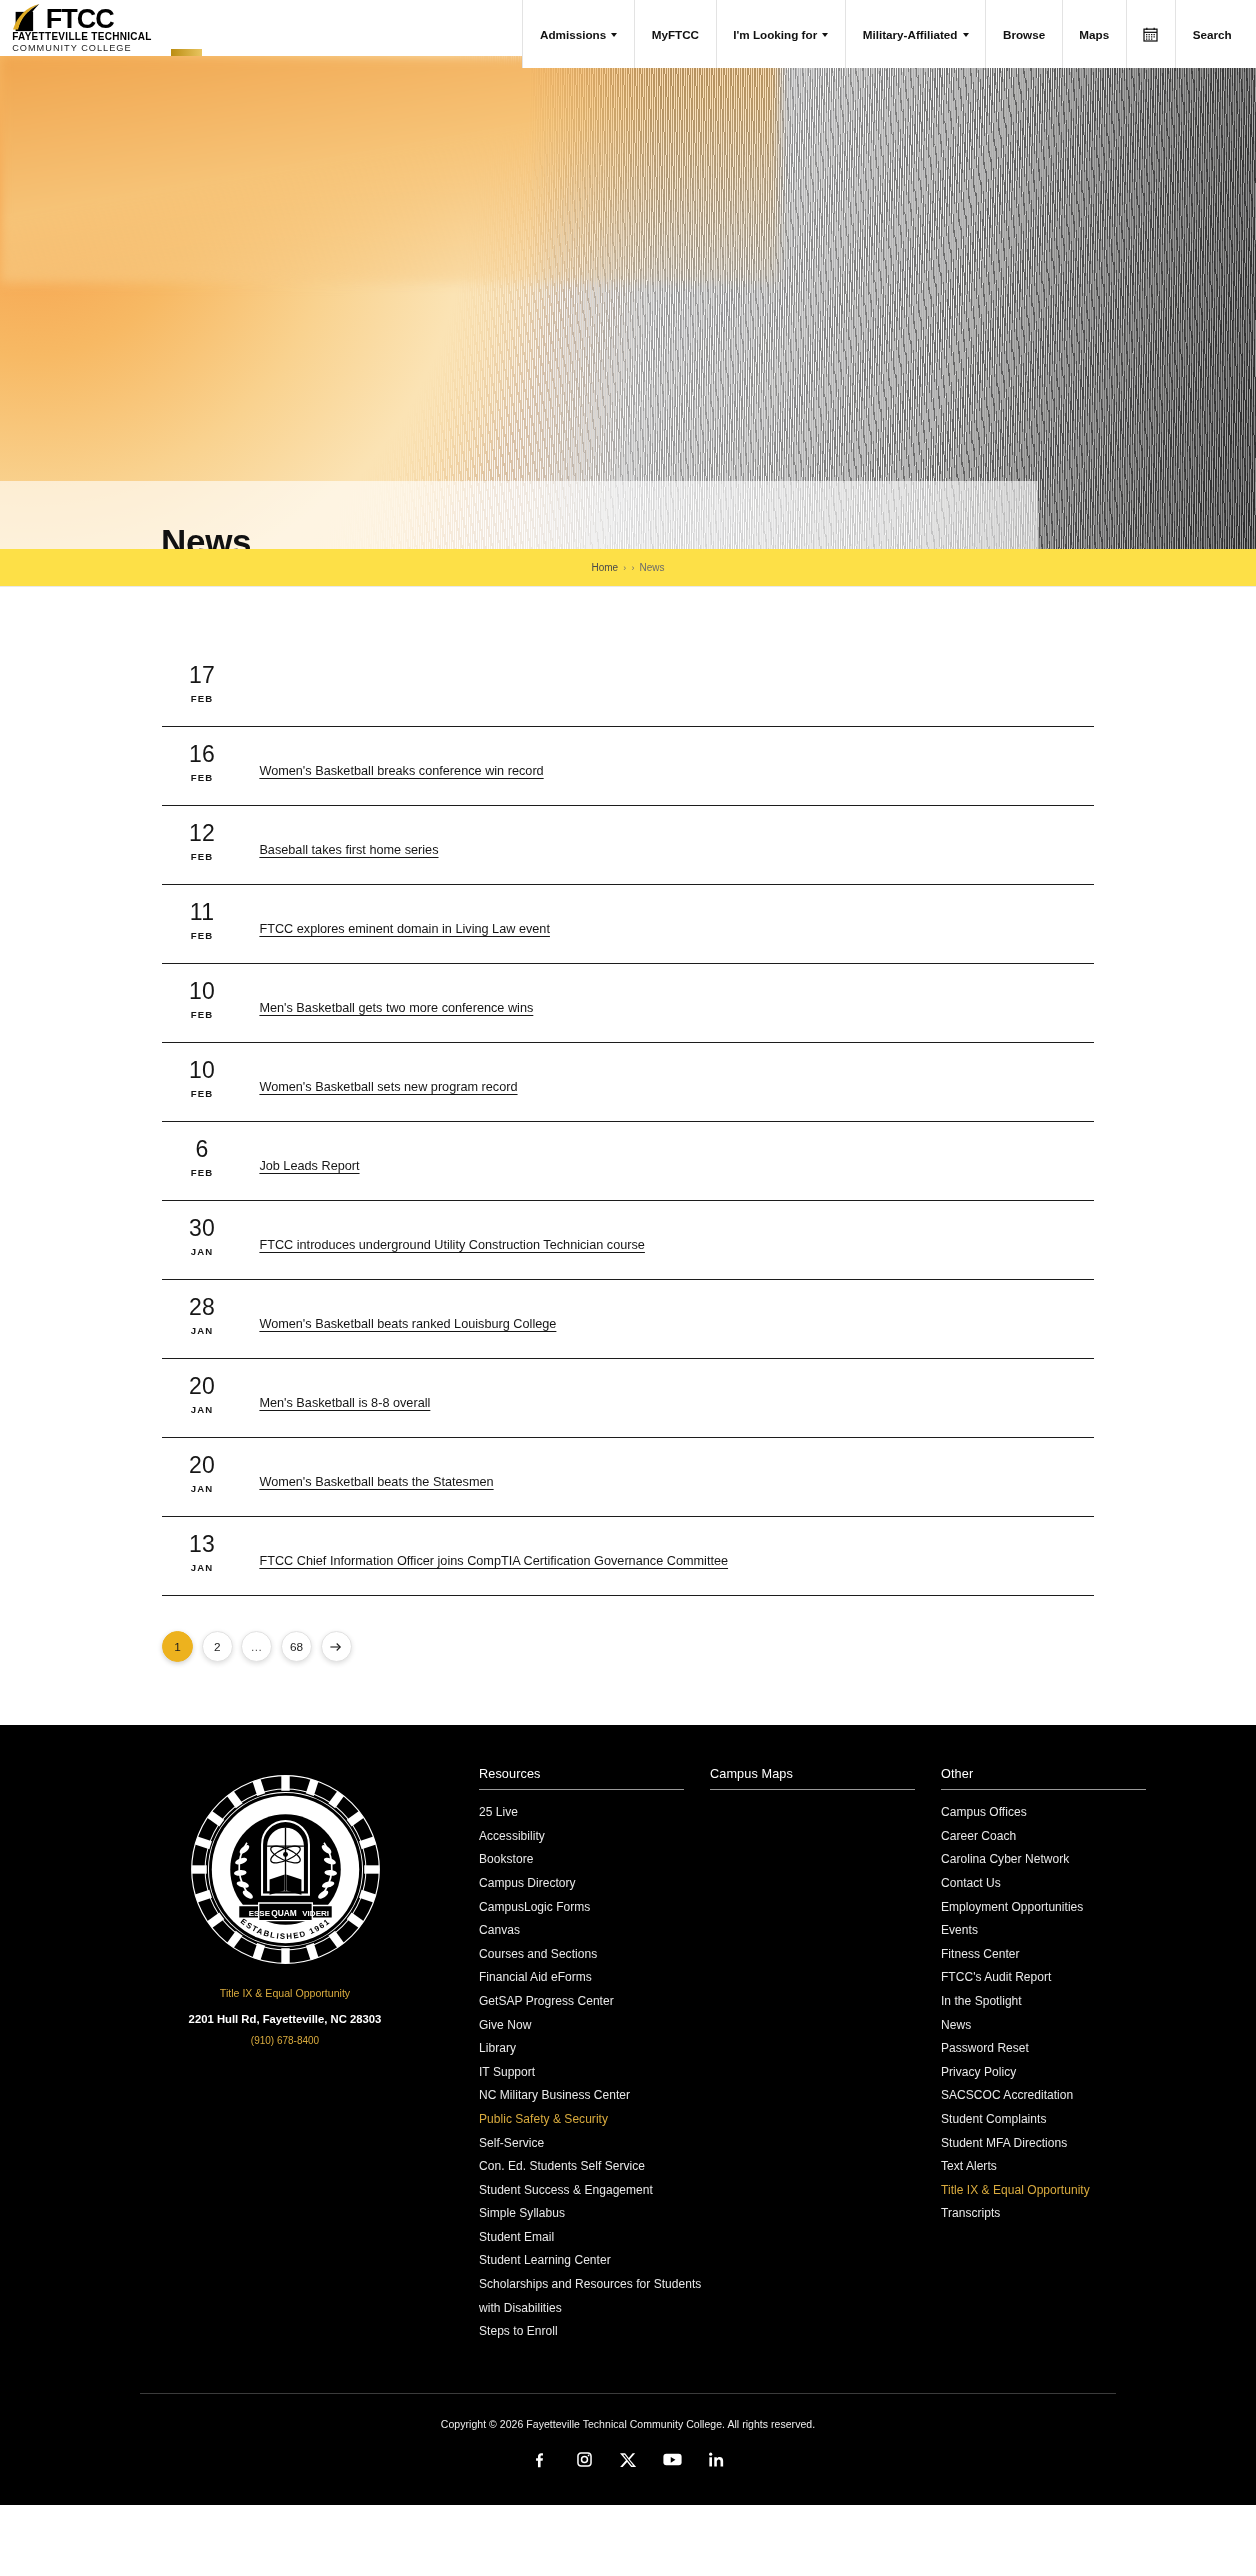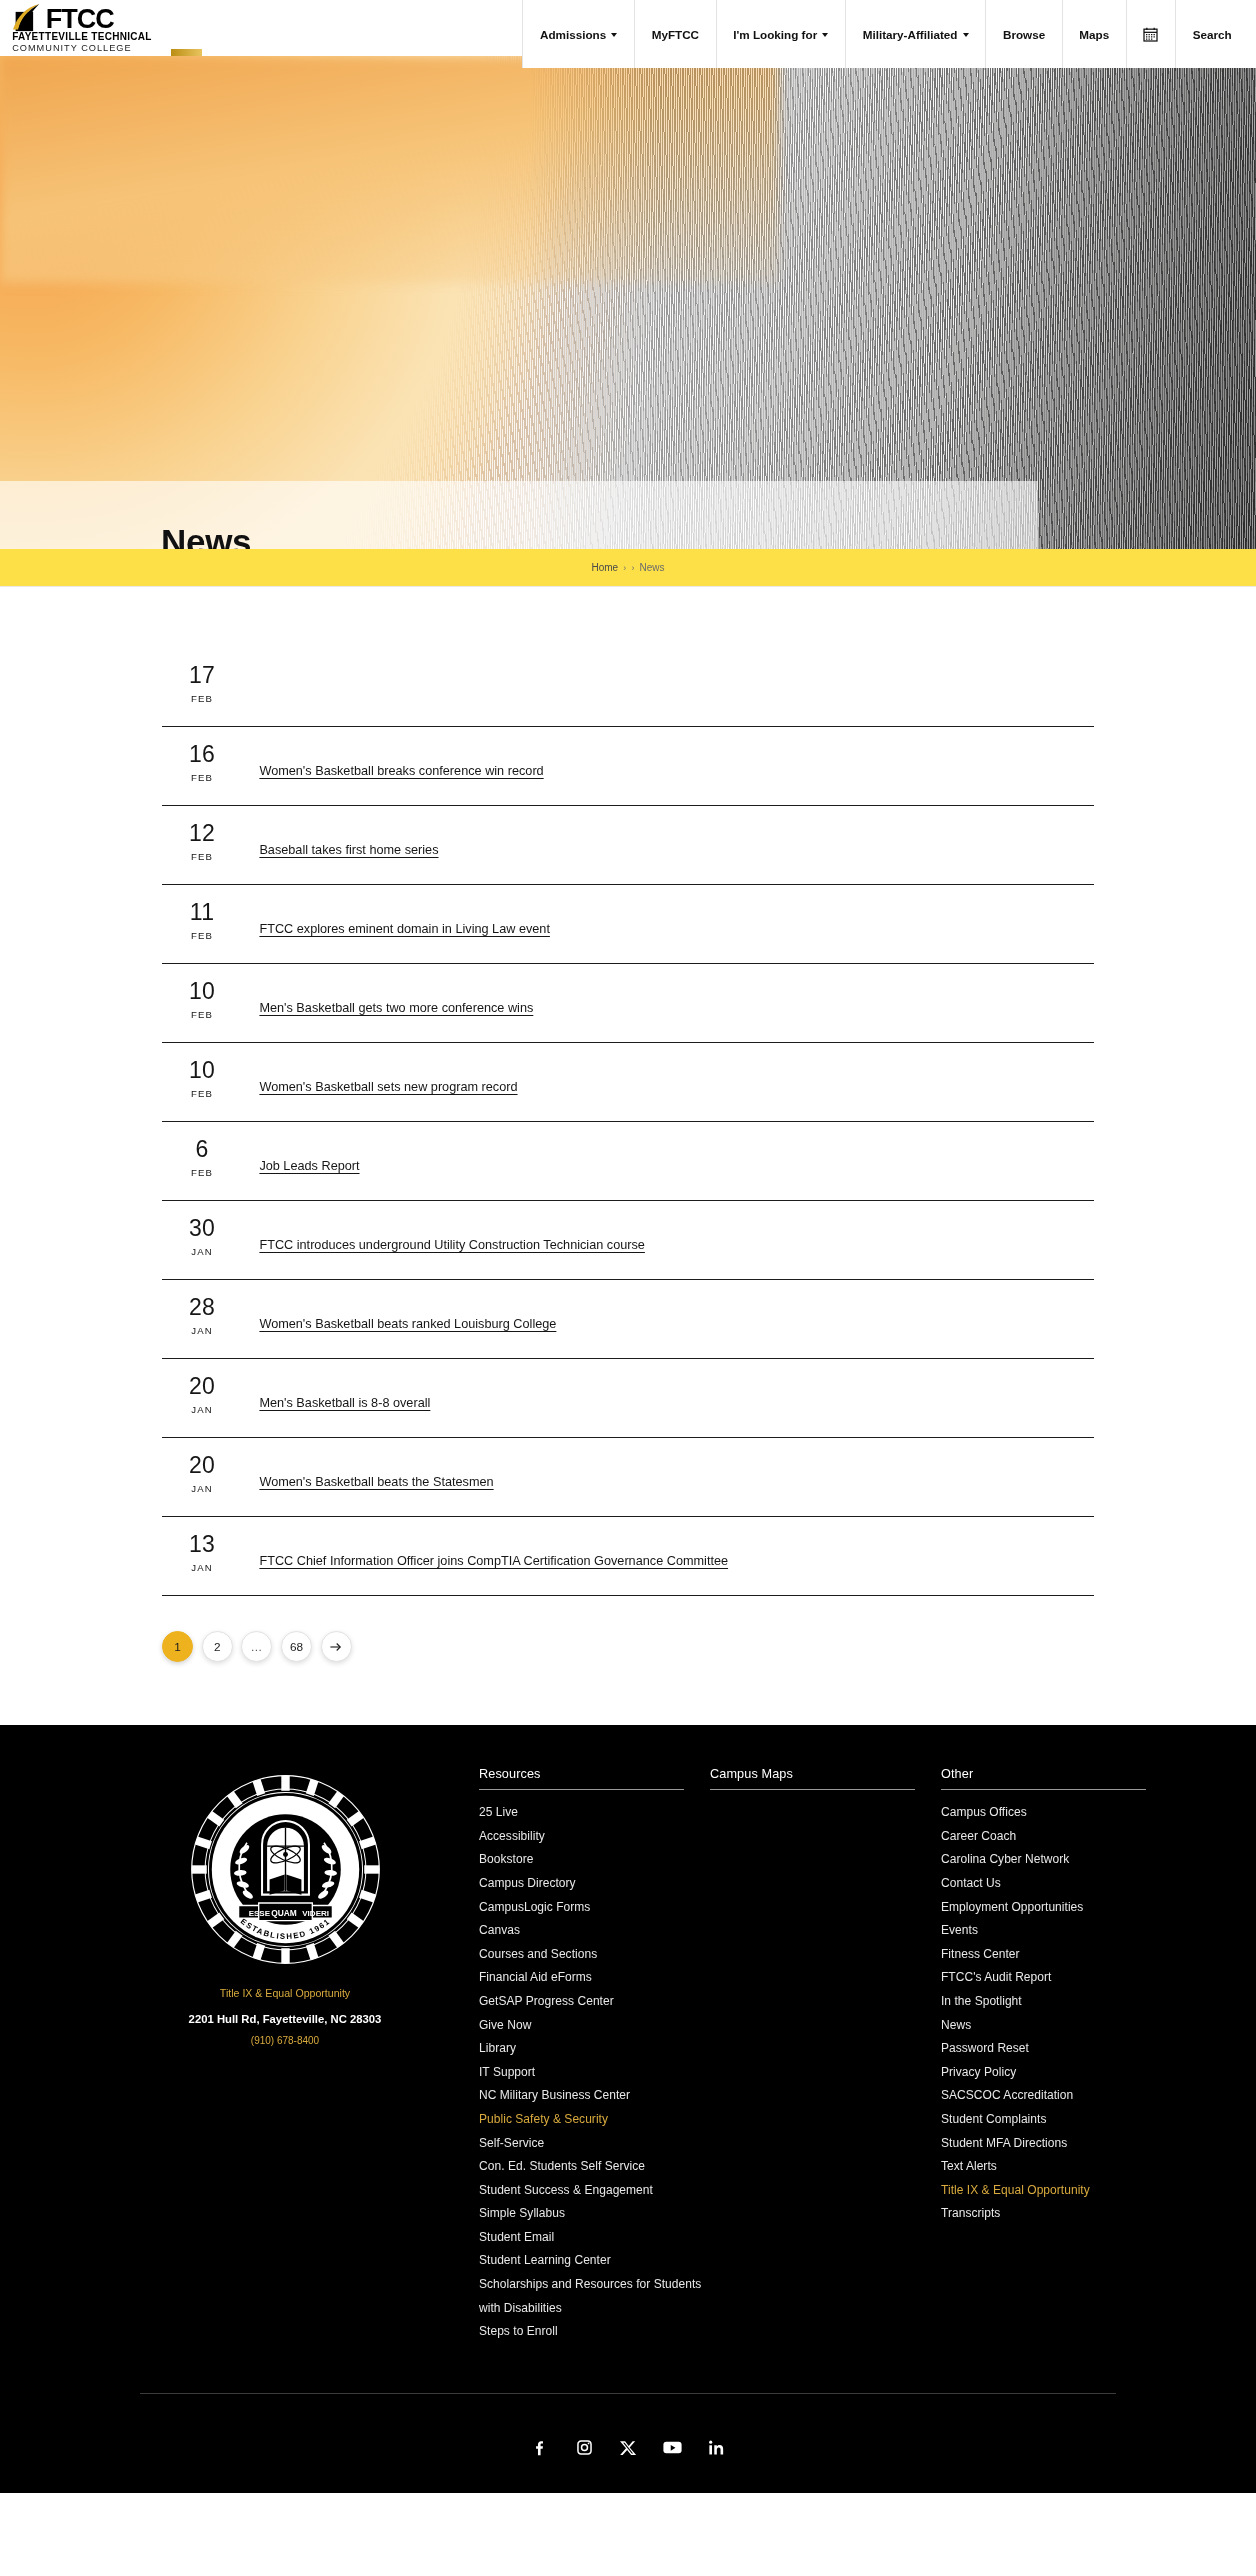--- a/index.html
+++ b/index.html
@@ -206,21 +206,21 @@
   }
   .news-day {
     font-size: 23px;
     font-weight: 400;
     line-height: 23.6px;
     color: #161616;
     letter-spacing: 0.2px;
   }
   .news-month {
     font-size: 9.6px;
-    font-weight: 400;
+    font-weight: 700;
     letter-spacing: 1.1px;
     color: #161616;
     margin-top: 6.1px;
   }
   .news-title {
     font-size: 12.7px;
     font-weight: 400;
     color: #161616;
     text-decoration: underline;
     text-underline-offset: 2.6px;
@@ -746,20 +746,21 @@
             <a class="footer-link gold">Title IX &amp; Equal Opportunity</a>
             <a class="footer-link">Transcripts</a>
           </div>
         </div>
       </div>
   </div>
 
   <div class="footer-divider"></div>
 
   <div class="footer-bottom">
+    <div class="copyright">Copyright © 2026 Fayetteville Technical Community College. All rights reserved.</div>
     <div class="socials">
       <span class="social-icon">
         <svg viewBox="0 0 24 24" width="19" height="19">
             <path d="M15.1 4.2h-2.3c-2.4 0-4 1.6-4 4.1v2.1H6.4v3.1h2.4v8.3h3.3v-8.3h2.6l.4-3.1h-3v-1.8c0-.9.3-1.5 1.5-1.5h1.5V4.2z"></path>
           </svg>
       </span>
       <span class="social-icon">
         <svg viewBox="0 0 24 24" width="19" height="19">
           <path d="M7.6 2.8h8.8c2.6 0 4.8 2.1 4.8 4.8v8.8c0 2.6-2.1 4.8-4.8 4.8H7.6c-2.6 0-4.8-2.1-4.8-4.8V7.6c0-2.6 2.1-4.8 4.8-4.8zm0 1.9c-1.6 0-2.9 1.3-2.9 2.9v8.8c0 1.6 1.3 2.9 2.9 2.9h8.8c1.6 0 2.9-1.3 2.9-2.9V7.6c0-1.6-1.3-2.9-2.9-2.9H7.6z"></path>
           <path d="M12 7.3a4.7 4.7 0 110 9.4 4.7 4.7 0 010-9.4zm0 1.9a2.8 2.8 0 100 5.6 2.8 2.8 0 000-5.6z"></path>

